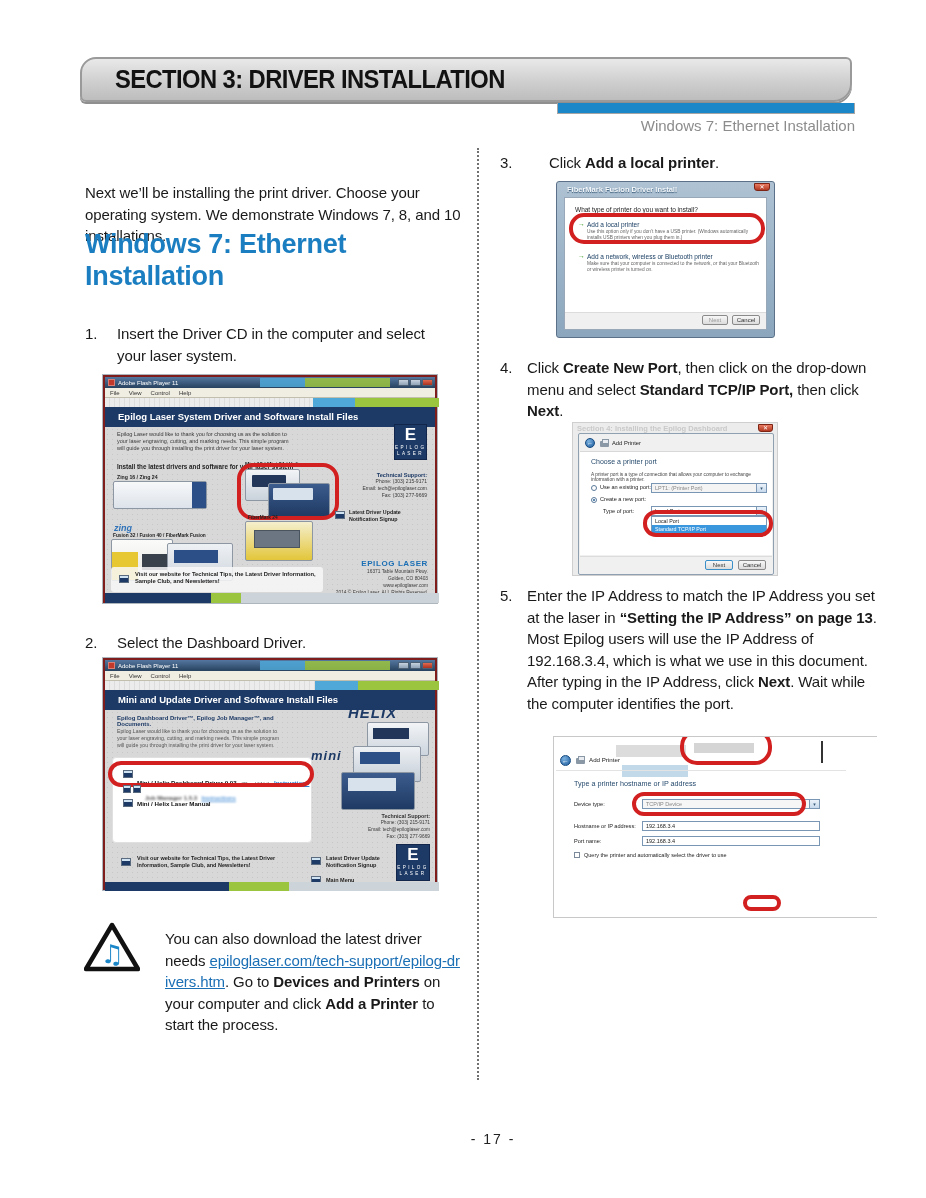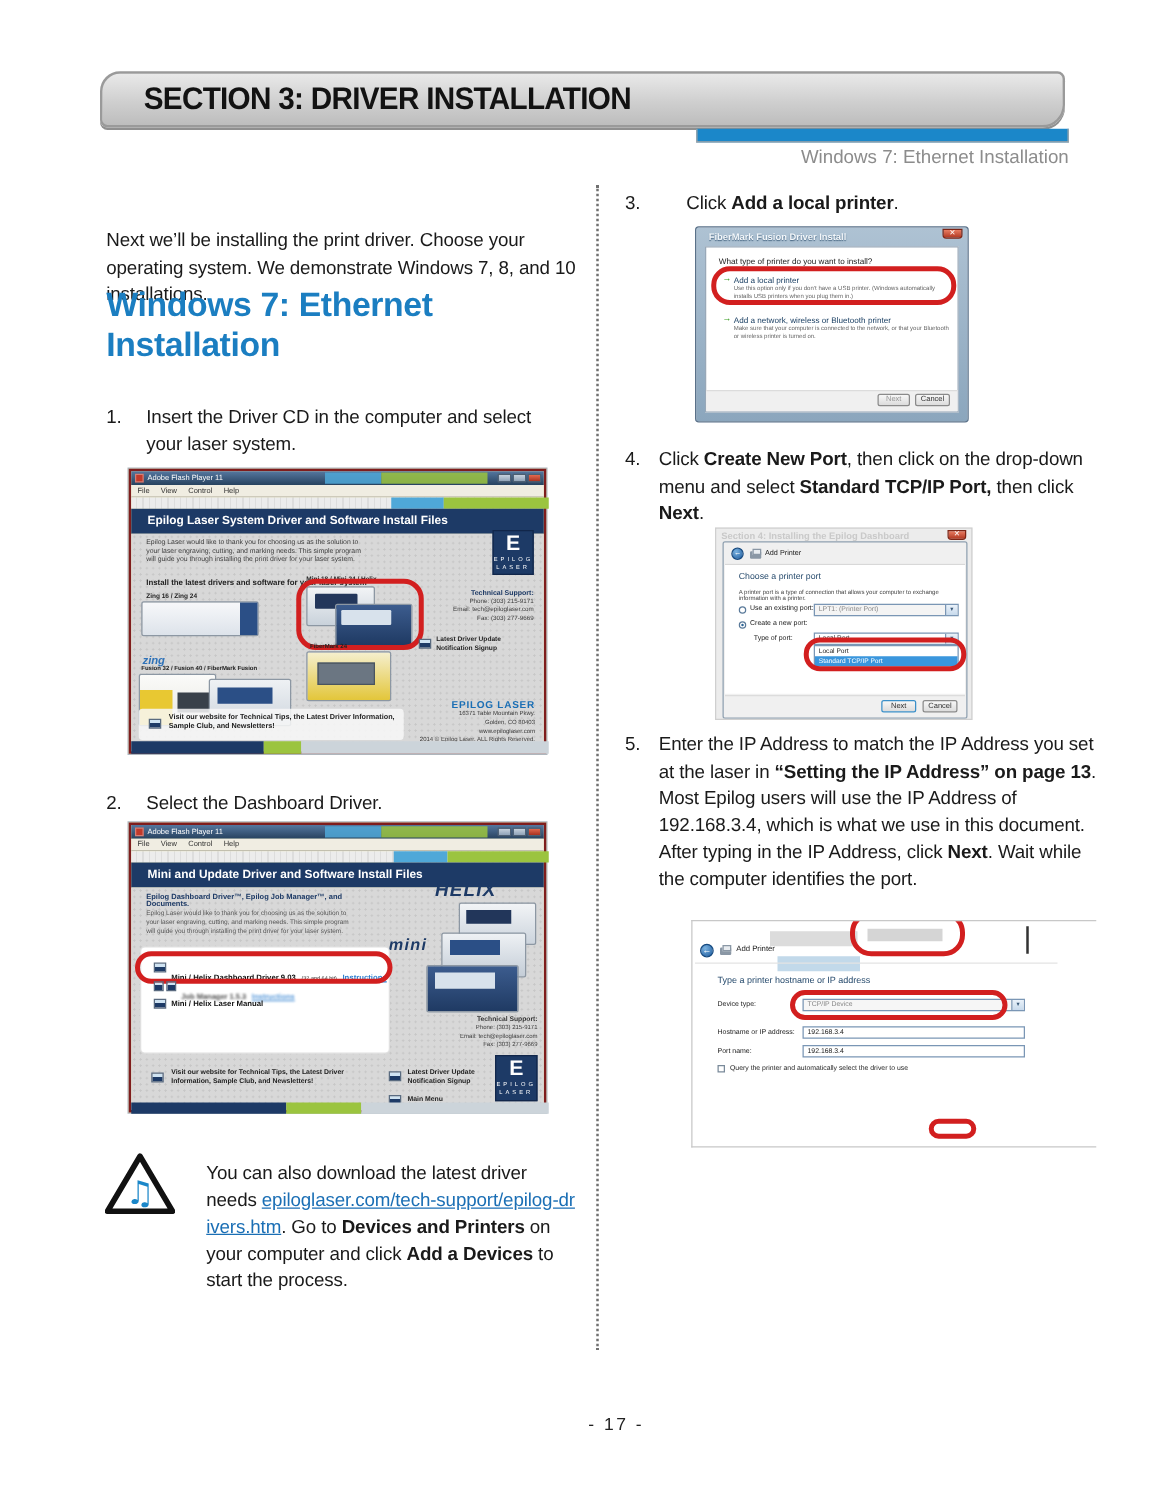--- a/index.html
+++ b/index.html
@@ -279,21 +279,21 @@
     </div>
   </div>
 
   <div class="abs" style="left:84px;top:922px;width:56px;height:50px;">
     <svg width="56" height="50" viewBox="0 0 56 50">
       <path d="M28 3 L54 47 L2 47 Z" fill="#ffffff" stroke="#111111" stroke-width="4.5" stroke-linejoin="round"></path>
       <text x="28" y="41" font-size="26" fill="#1b87c9" text-anchor="middle" font-family="DejaVu Sans, sans-serif">♫</text>
     </svg>
   </div>
   <div class="abs doc" style="left:165px;top:928px;width:298px;">
-    <span>You can also download the latest driver needs </span><span class="doclink">epiloglaser.com/tech-support/epilog-drivers.htm</span><span>. Go to </span><span class="b">Devices and Printers</span><span> on your computer and click </span><span class="b">Add a Devices</span><span> to start the process.</span>
+    <span>You can also download the latest driver needs </span><span class="doclink">epiloglaser.com/tech-support/epilog-drivers.htm</span><span>. Go to </span><span class="b">Devices and Printers</span><span> on your computer and click </span><span class="b">Add a Printer</span><span> to start the process.</span>
   </div>
 
   <div class="abs divider"></div>
 
   <div class="abs doc stepnum" style="left:500px;top:152px;">3.</div>
   <div class="abs doc" style="left:549px;top:152px;width:352px;">
     <span>Click </span><span class="b">Add a local printer</span><span>.</span>
   </div>
 
   <div class="abs w7win" style="left:556px;top:181px;width:219px;height:157px;">

